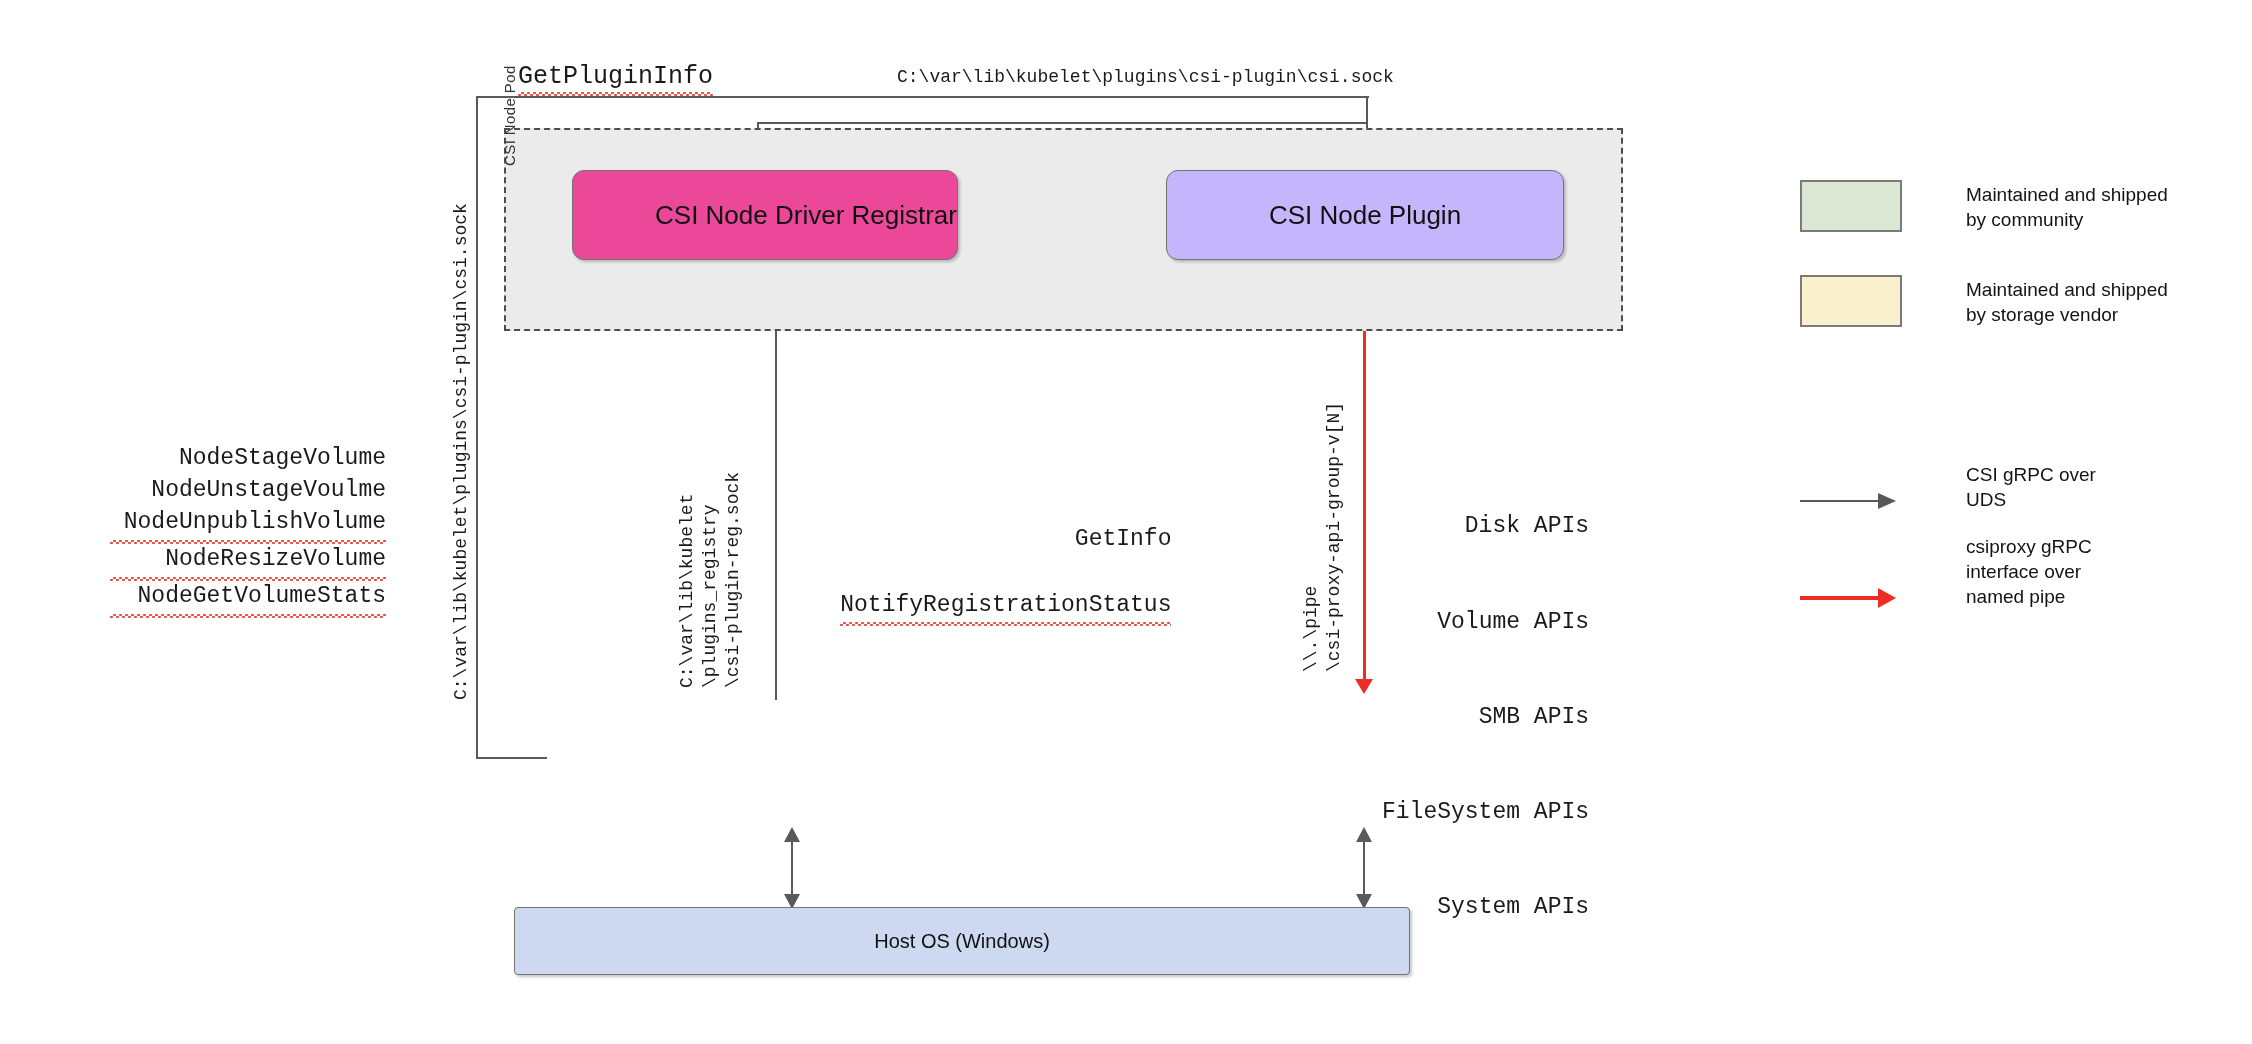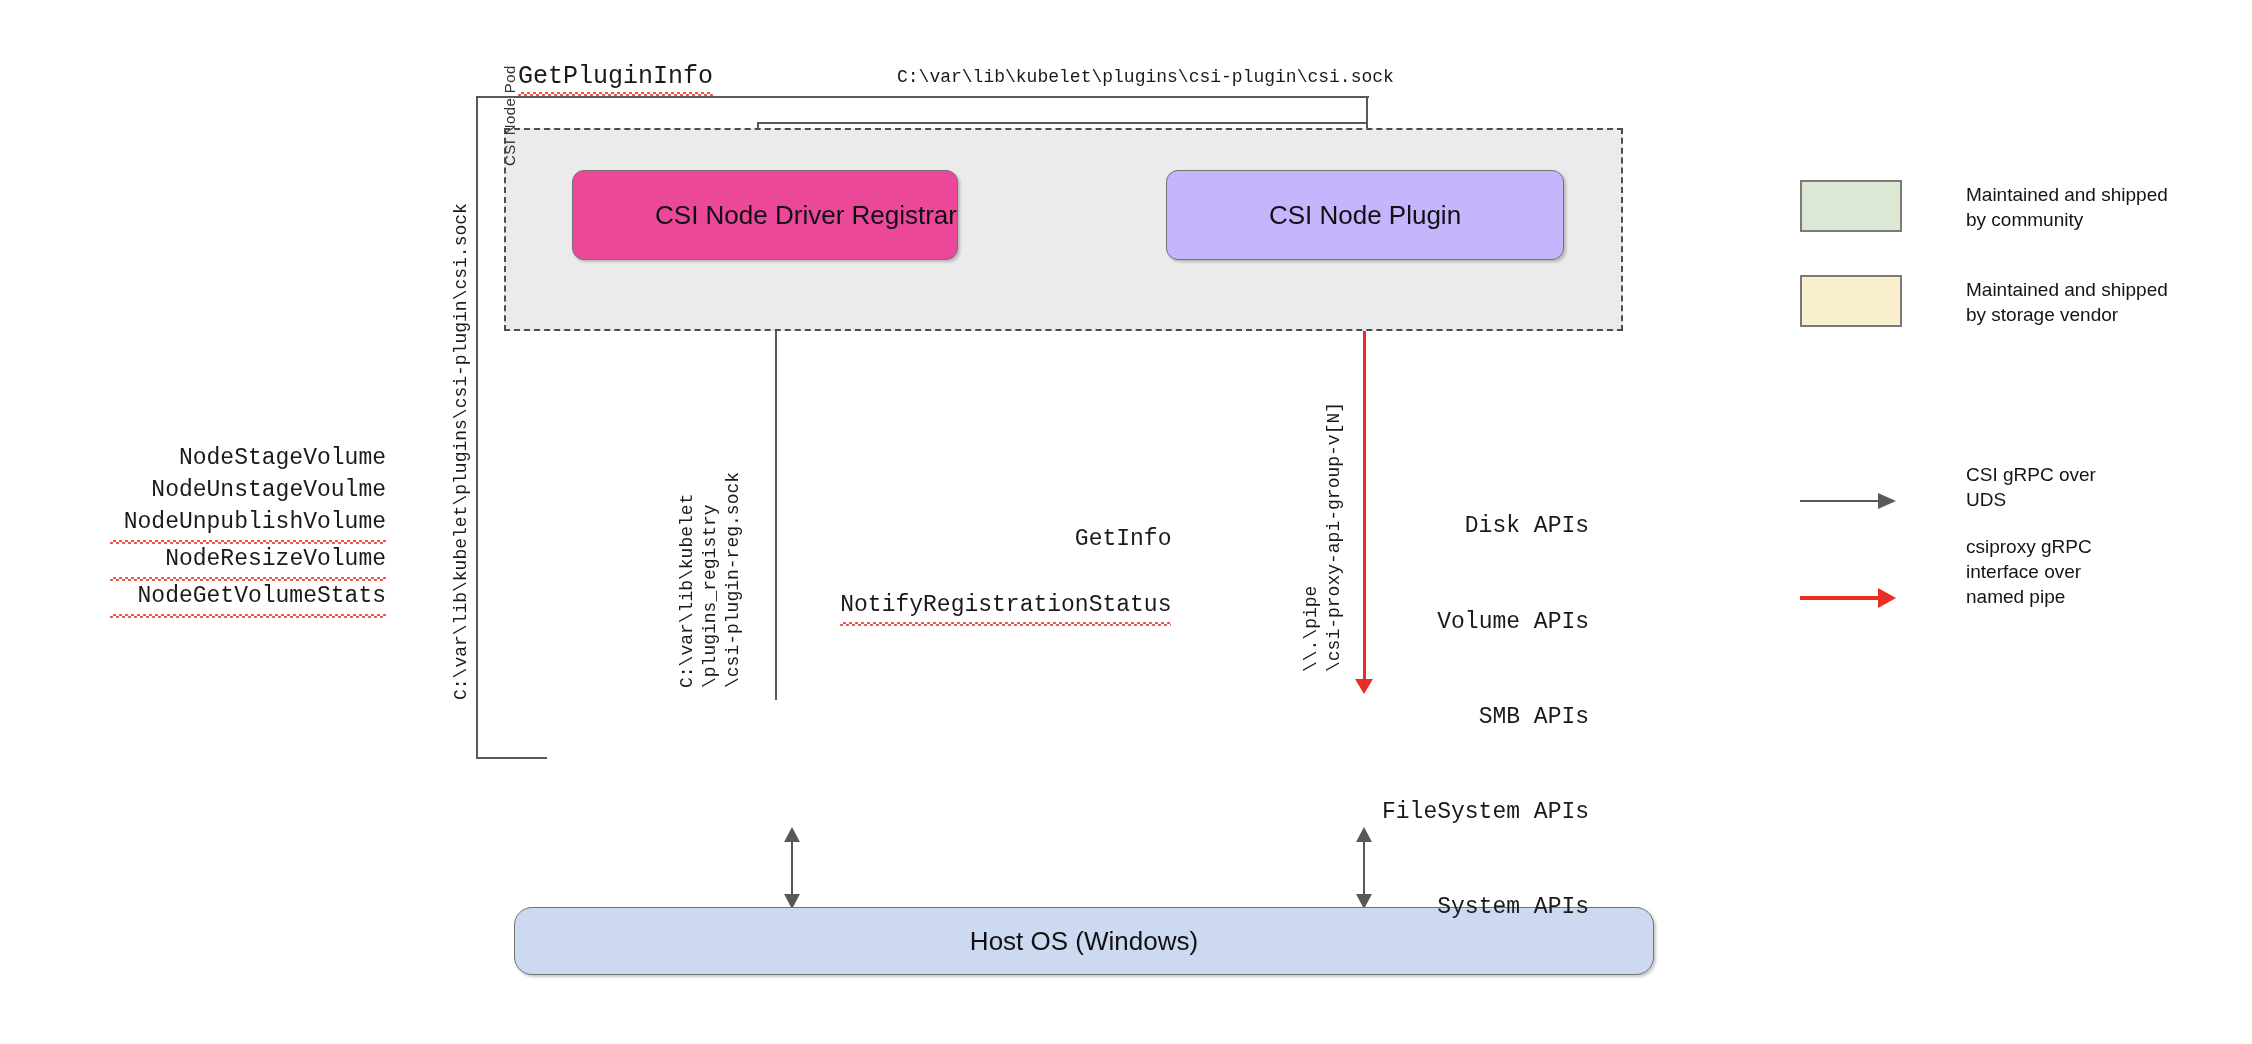--- a/index.html
+++ b/index.html
@@ -60,22 +60,22 @@
     line-height: 1.34;
   }
   .green { background: #ec4899; align-items: flex-end; }
   .yellow { background: #c4b5fd; }
   .blue  { background: #ccd9f0; }
 
   #box-registrar { left: 572px; top: 170px; width: 386px; height: 90px; }
   #box-nodeplugin{ left: 1166px; top: 170px; width: 398px; height: 90px; }
   #box-kubelet   { left: 545px; top: 697px; width: 440px; height: 130px; }
   #box-csiproxy  { left: 1200px; top: 697px; width: 330px; height: 130px; }
-  #box-hostos    { left: 514px; top: 907px; width: 1140px; height: 68px;
-                   font-size: 26px; border-radius: 18px; }
+  #box-hostos    { left: 514px; top: 907px; width: 896px; height: 68px;
+                   font-size: 20px; border-radius: 4px; }
 
   
   .txt {
     position: absolute;
     white-space: pre;
     color: #1a1a1a;
     text-align: right;
   }
   .sq-underline {
     background-repeat: repeat-x;

